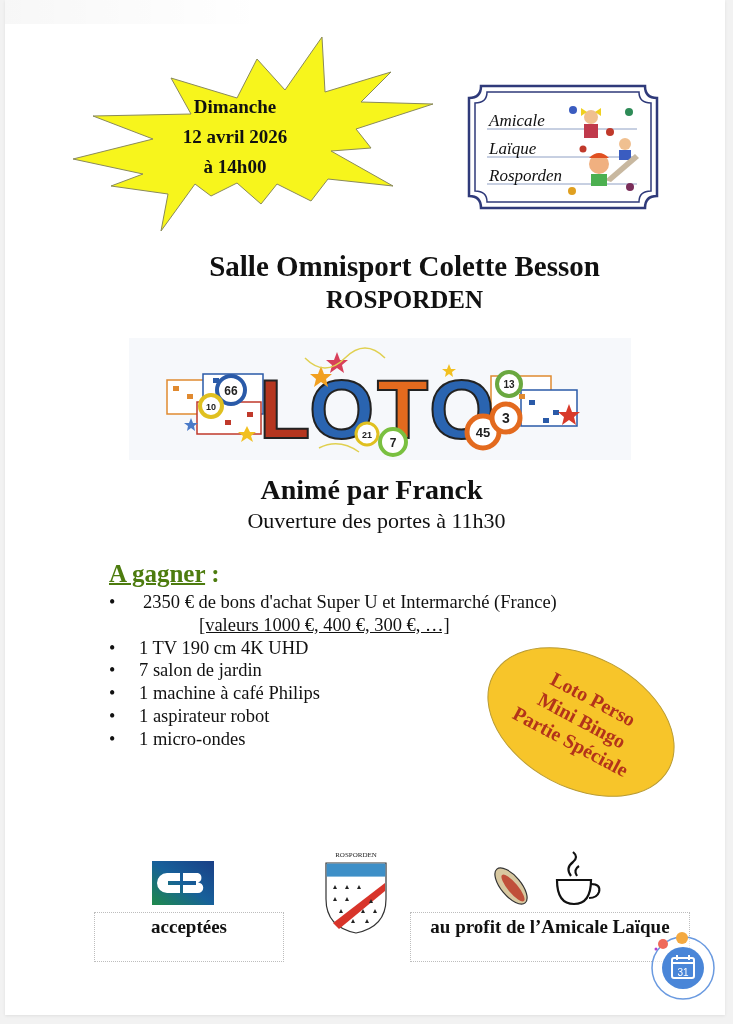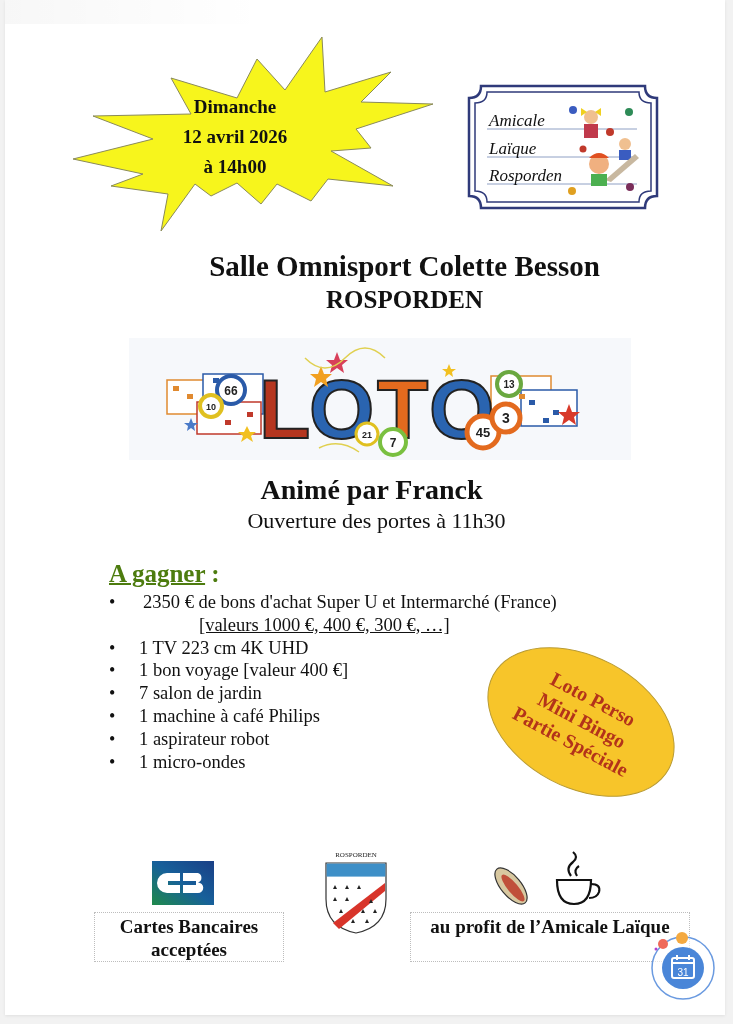--- a/index.html
+++ b/index.html
@@ -179,22 +179,21 @@
   </svg>
 
   <div class="abs host">Animé par Franck</div>
   <div class="abs doors">Ouverture des portes à 11h30</div>
 
   <div class="abs prizes-heading"><u>A gagner</u><span> :</span></div>
 
   <ul class="abs prize-list">
     <li class="bullet first">2350 € de bons d'achat Super U et Intermarché (France)</li>
     <li class="sub">[valeurs 1000 €, 400 €, 300 €, …]</li>
-    <li class="bullet">1 TV 223 cm 4K UHD</li>
-    <li class="bullet">1 bon voyage [valeur 400 €]</li>
+    <li class="bullet">1 TV 190 cm 4K UHD</li>
     <li class="bullet">7 salon de jardin</li>
     <li class="bullet">1 machine à café Philips</li>
     <li class="bullet">1 aspirateur robot</li>
     <li class="bullet">1 micro-ondes</li>
   </ul>
 
   <div class="abs oval-wrap">
     <div class="oval">
       <div class="oval-bg"></div>
       <div class="oval-text">
@@ -245,21 +244,20 @@
     </g>
     <g fill="none" stroke="#111" stroke-width="2.2">
       <path d="M68,30 H102 Q102,54 85,54 Q68,54 68,30 Z"></path>
       <path d="M102,34 q10,0 8,8 q-2,6 -10,6"></path>
       <path d="M82,26 q-6,-8 2,-14 q6,-5 0,-10"></path>
       <path d="M88,26 q-4,-6 2,-10"></path>
     </g>
   </svg>
 
   <div class="dotted-box box-cards">
-    <div>Cartes Bancaires</div>
     <div>acceptées</div>
   </div>
 
   <div class="dotted-box box-food">
     <div>au profit de l’Amicale Laïque</div>
   </div>
 
 </div>
 
 <svg class="abs cal-fab" viewBox="0 0 68 72">

